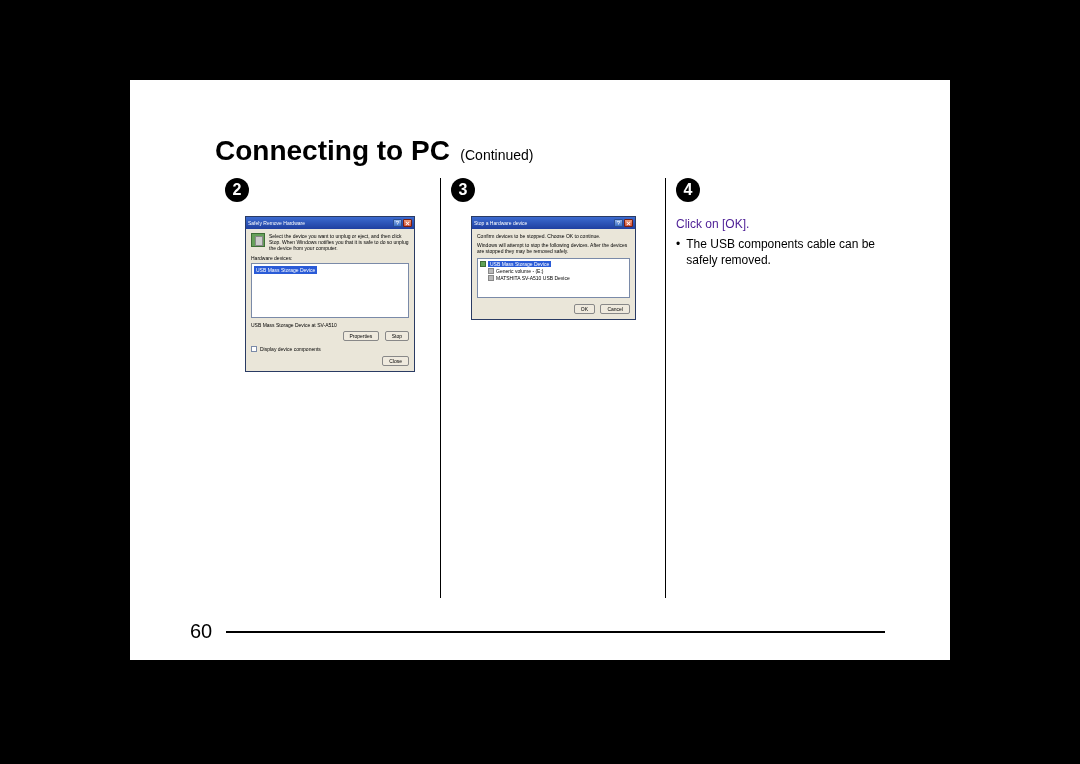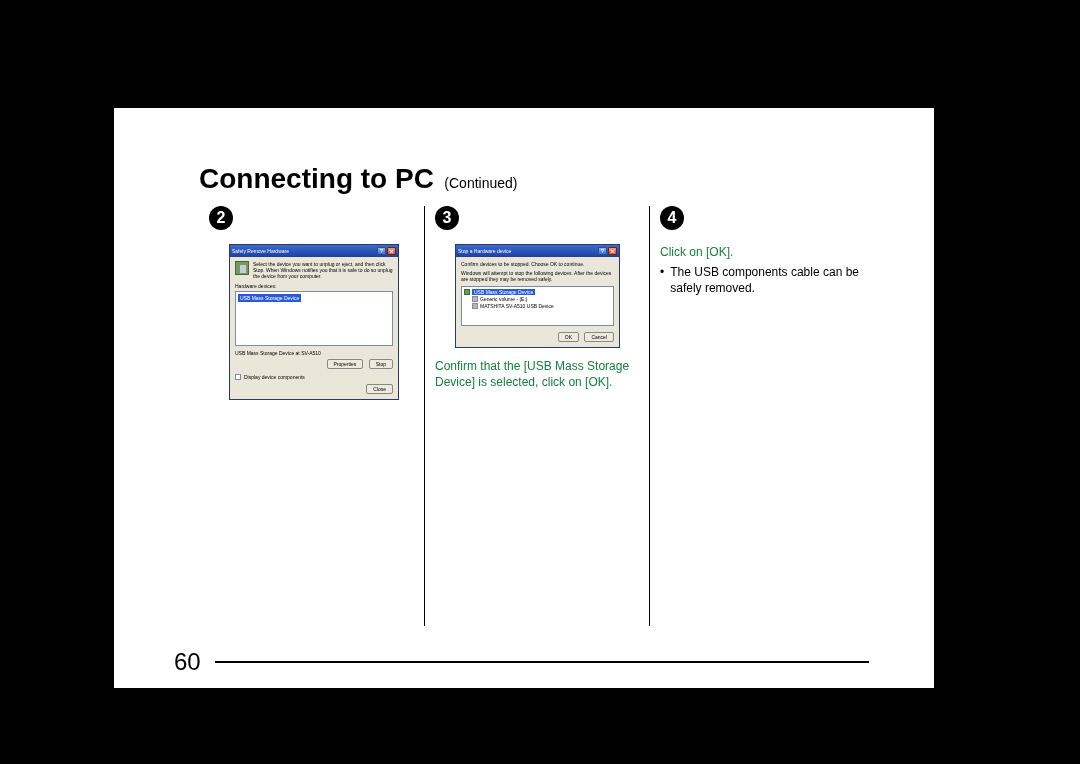--- a/index.html
+++ b/index.html
@@ -1,45 +1,44 @@
 <!DOCTYPE html>
 <html><head>
 <meta charset="utf-8">
 <style>
   * { box-sizing: border-box; margin: 0; padding: 0; }
   html, body { width: 1080px; height: 764px; background: #000; font-family: Arial, Helvetica, sans-serif; }
   .page {
     position: absolute;
-    left: 114px;
+    left: 130px;
     top: 80px;
     width: 820px;
     height: 580px;
     background: #fff;
-    margin-top: 28px;
   }
   .title-row { position: absolute; left: 85px; top: 55px; }
   .title-main { font-size: 28px; font-weight: bold; color: #000; }
   .title-sub { font-size: 14px; color: #000; margin-left: 6px; }
   .columns {
     position: absolute;
     left: 85px;
     top: 98px;
     display: flex;
     height: 420px;
   }
   .col { width: 225px; padding: 0 10px; }
   .col + .col { border-left: 1px solid #000; }
   .step-head { display:flex; align-items:center; gap:6px; margin-bottom: 14px; }
   .step-num {
     width: 24px; height: 24px; border-radius: 50%;
     background: #000; color: #fff; font-weight: bold;
     display: flex; align-items: center; justify-content: center;
     font-size: 16px;
   }
-  .step-text { font-size: 12px; line-height: 1.35; color: #15803d; }
+  .step-text { font-size: 12px; line-height: 1.35; color: #4c1d95; }
   .bullet-row { display:flex; font-size: 12px; line-height:1.35; color:#000; margin-top:4px; }
   .bullet-dot { margin-right:6px; }
 
   
   .dlg {
     width: 170px;
     border: 1px solid #2a3b63;
     background: #eae6d9;
     font-size: 5px;
     margin-bottom: 10px;
@@ -88,21 +87,21 @@
   .tree-indent-1 { padding-left: 8px; }
   .tree-icon { width:6px; height:6px; background:#5fa256; border:1px solid #3e6d36; flex-shrink:0; }
   .tree-icon.disk { background:#b8b8b8; border-color:#888; }
   .tree-sel { background:#2a5bd7; color:#fff; padding:0 2px; }
 
   
   .page-num-row {
     position: absolute; left: 60px; right: 0; top: 540px;
     display:flex; align-items:center;
   }
-  .page-num { font-size: 24px; color:#000; margin-right: 14px; }
+  .page-num { font-size: 20px; color:#000; margin-right: 14px; }
   .page-rule { flex:1; height:0; border-top: 2px solid #000; margin-right: 65px;}
 </style>
 </head>
 <body>
 
 <div class="page">
 
   <div class="title-row">
     <span class="title-main">Connecting to PC</span>
     <span class="title-sub">(Continued)</span>
@@ -179,21 +178,20 @@
               <span>MATSHITA SV-A510 USB Device</span>
             </div>
           </div>
           <div class="btn-row-right" style="margin-top:6px">
             <span class="btn">OK</span>
             <span class="btn">Cancel</span>
           </div>
         </div>
       </div>
 
-      <div class="step-text">Confirm that the [USB Mass Storage Device] is selected, click on [OK].</div>
     </div>
 
     <div class="col">
       <div class="step-head">
         <div class="step-num">4</div>
       </div>
       <div class="step-text">Click on [OK].</div>
       <div class="bullet-row">
         <span class="bullet-dot">•</span>
         <span>The USB components cable can be safely removed.</span>

